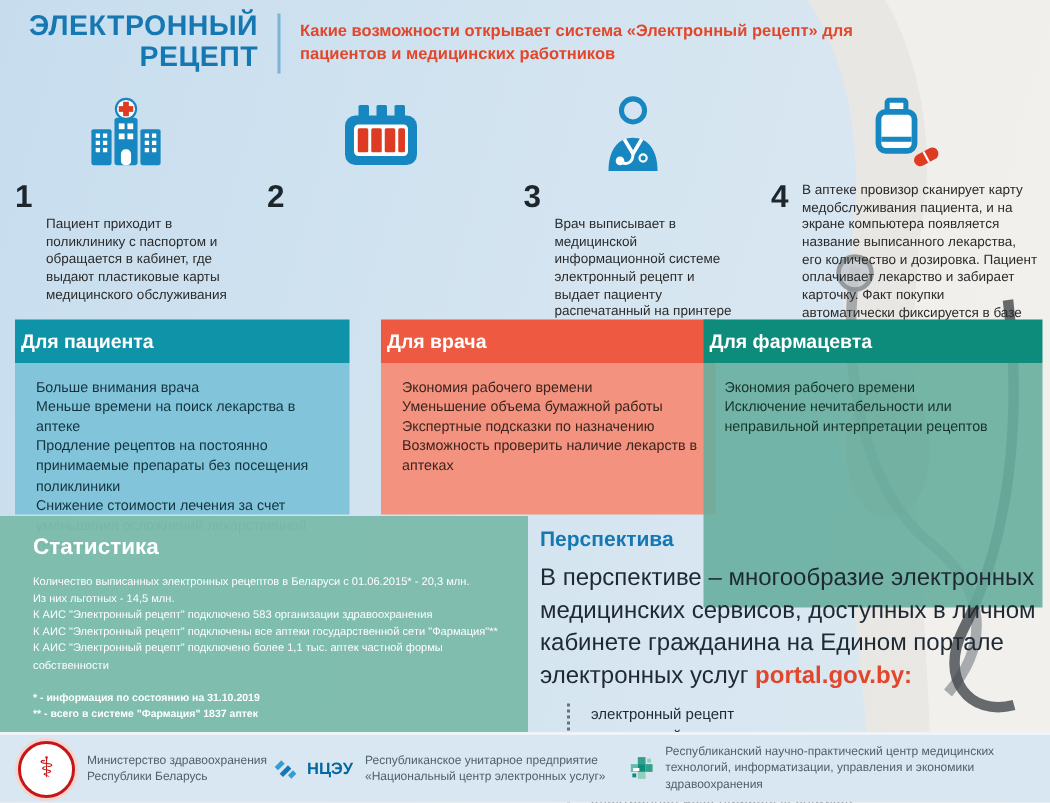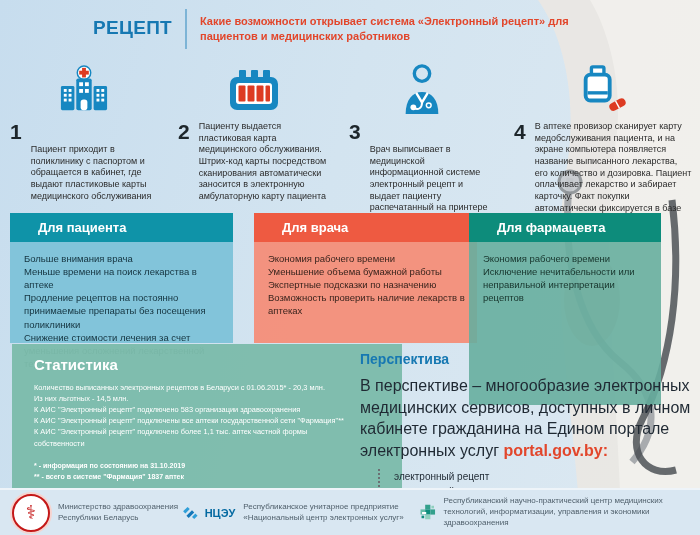--- a/index.html
+++ b/index.html
@@ -26,33 +26,33 @@
   .step-num{font-size:21px;font-weight:bold;color:#1d262b;margin-right:9px;line-height:1;}
   .step-text{font-size:9px;line-height:1.3;color:#2b2b2b;}
   .s1 .step-text,.s3 .step-text{max-width:124px;margin-top:23px;}
   .s2 .step-text{max-width:132px;}
   .s4 .step-text{max-width:158px;}
 
   
   .card{position:absolute;top:213px;}
   .card1{left:10px;width:223px;}
   .card2{left:254px;width:223px;}
-  .card3{left:469px;width:192px;}
-  .card-header{height:29px;display:flex;align-items:center;padding-left:28px;color:#fff;font-weight:bold;font-size:13px;}
+  .card3{left:469px;width:226px;}
+  .card-header{height:29px;display:flex;align-items:center;padding-left:4px;color:#fff;font-weight:bold;font-size:13px;}
   .card-body{padding:10px 10px 12px 14px;font-size:9.5px;line-height:1.38;}
   .card-body ul{margin:0;padding:0;list-style:none;}
   .card1 .card-header{background:#0f93a8;}
   .card1 .card-body{background:rgba(127,195,217,.96);color:#14333f;height:79px;}
   .card2 .card-header{background:#ee5a41;}
   .card2 .card-body{background:rgba(244,144,123,.97);color:#3a241d;height:79px;}
   .card3 .card-header{background:#0d8c7b;}
   .card3 .card-body{background:rgba(103,174,158,.9);color:#17342c;height:141px;}
 
   
-  .stats{position:absolute;left:12px;top:344px;width:390px;height:146px;background:rgba(124,187,171,.96);box-sizing:border-box;padding:12px 12px 0 22px;color:#fff;}
+  .stats{position:absolute;left:0;top:344px;width:352px;height:146px;background:rgba(124,187,171,.96);box-sizing:border-box;padding:12px 12px 0 22px;color:#fff;}
   .stats-title{font-size:15px;font-weight:bold;margin-bottom:9px;}
   .stats-line{font-size:7.4px;font-weight:normal;line-height:1.5;max-width:322px;}
   .stats-footnotes{margin-top:11px;}
   .stats-foot{font-size:7px;font-weight:bold;line-height:1.6;}
 
   
   .perspective{position:absolute;left:360px;top:351px;width:340px;}
   .p-title{color:#1678b2;font-weight:bold;font-size:14px;margin-bottom:8px;}
   .p-intro{font-size:16px;line-height:1.35;color:#1f2933;max-width:332px;}
   .p-link{color:#e2462b;font-weight:bold;cursor:pointer;}
@@ -77,20 +77,21 @@
   <ellipse cx="172" cy="300" rx="28" ry="46" fill="#d8c3b2" opacity="0.75"></ellipse>
   <path d="M150,178 C140,258 160,330 200,362 C238,392 240,430 212,462" stroke="#9b9fa3" stroke-width="7" fill="none" opacity="0.85"></path>
   <path d="M252,200 C262,282 252,362 222,420 C206,452 226,478 256,470" stroke="#43484d" stroke-width="7" fill="none" opacity="0.8"></path>
   <circle cx="150" cy="182" r="11" fill="#c7cbcf" stroke="#8d9296" stroke-width="3" opacity="0.9"></circle>
 </svg>
 
 <div class="content">
 
   <div class="header">
     <div class="title">
+      <div>ЭЛЕКТРОННЫЙ</div>
       <div>РЕЦЕПТ</div>
     </div>
     <div class="divider"></div>
     <div class="subtitle">Какие возможности открывает система «Электронный рецепт» для пациентов и медицинских работников</div>
   </div>
 
   <div class="steps">
 
     <div class="step s1">
       <div class="step-icon">
@@ -139,21 +140,20 @@
           <g fill="#dd3b22">
             <rect x="12.5" y="17.5" width="7" height="16" rx="1"></rect>
             <rect x="21.5" y="17.5" width="7" height="16" rx="1"></rect>
             <rect x="30.5" y="17.5" width="7" height="16" rx="1"></rect>
             <rect x="39.5" y="17.5" width="4.5" height="16" rx="1"></rect>
           </g>
         </svg>
       </div>
       <div class="step-body">
         <div class="step-num">2</div>
-        <div class="step-text">Пациенту выдается пластиковая карта медицинского обслуживания. Штрих-код карты посредством сканирования автоматически заносится в электронную амбулаторную карту пациента</div>
       </div>
     </div>
 
     <div class="step s3">
       <div class="step-icon">
         <svg width="46" height="50" viewBox="0 0 44 52">
           <circle cx="22" cy="10" r="8" fill="none" stroke="#1787c1" stroke-width="3.5"></circle>
           <path d="M5,52 C5,37 12,29 22,29 C32,29 39,37 39,52 Z" fill="#1787c1"></path>
           <path d="M16,30 L22,40 L28,30" fill="none" stroke="#fff" stroke-width="2.5"></path>
           <path d="M22,40 C22,46 18,48 14,46" fill="none" stroke="#fff" stroke-width="2"></path>

